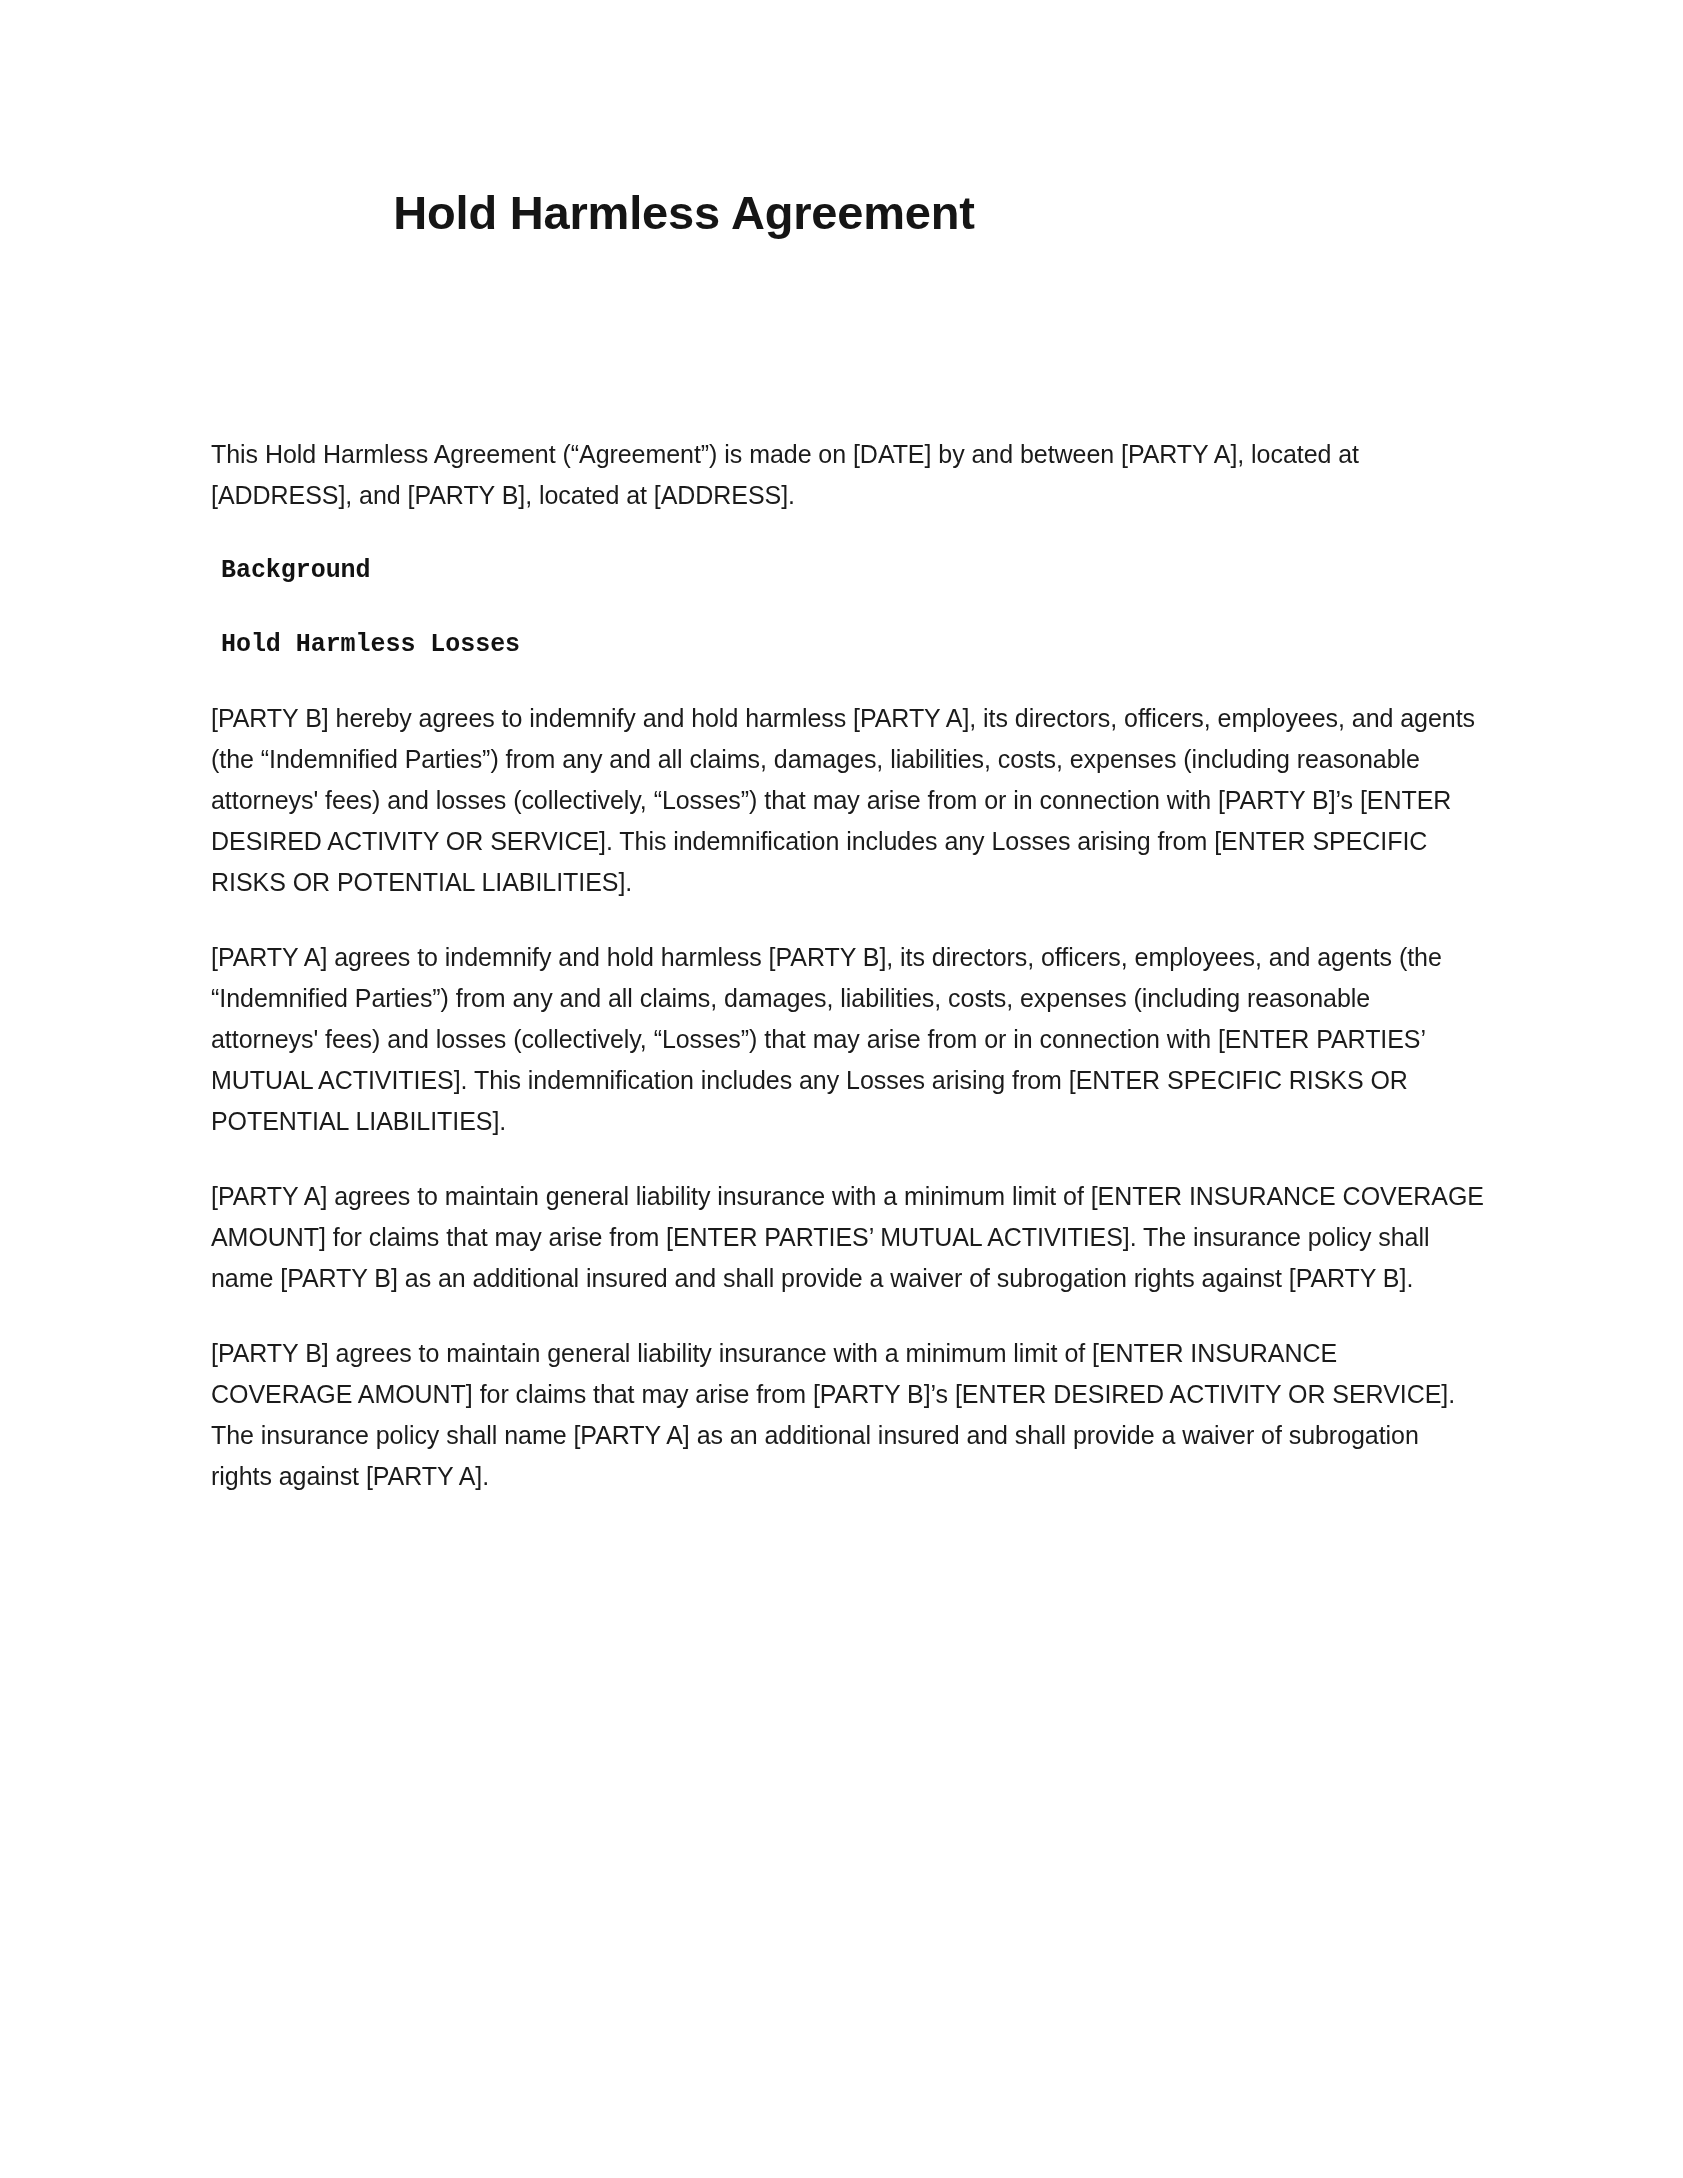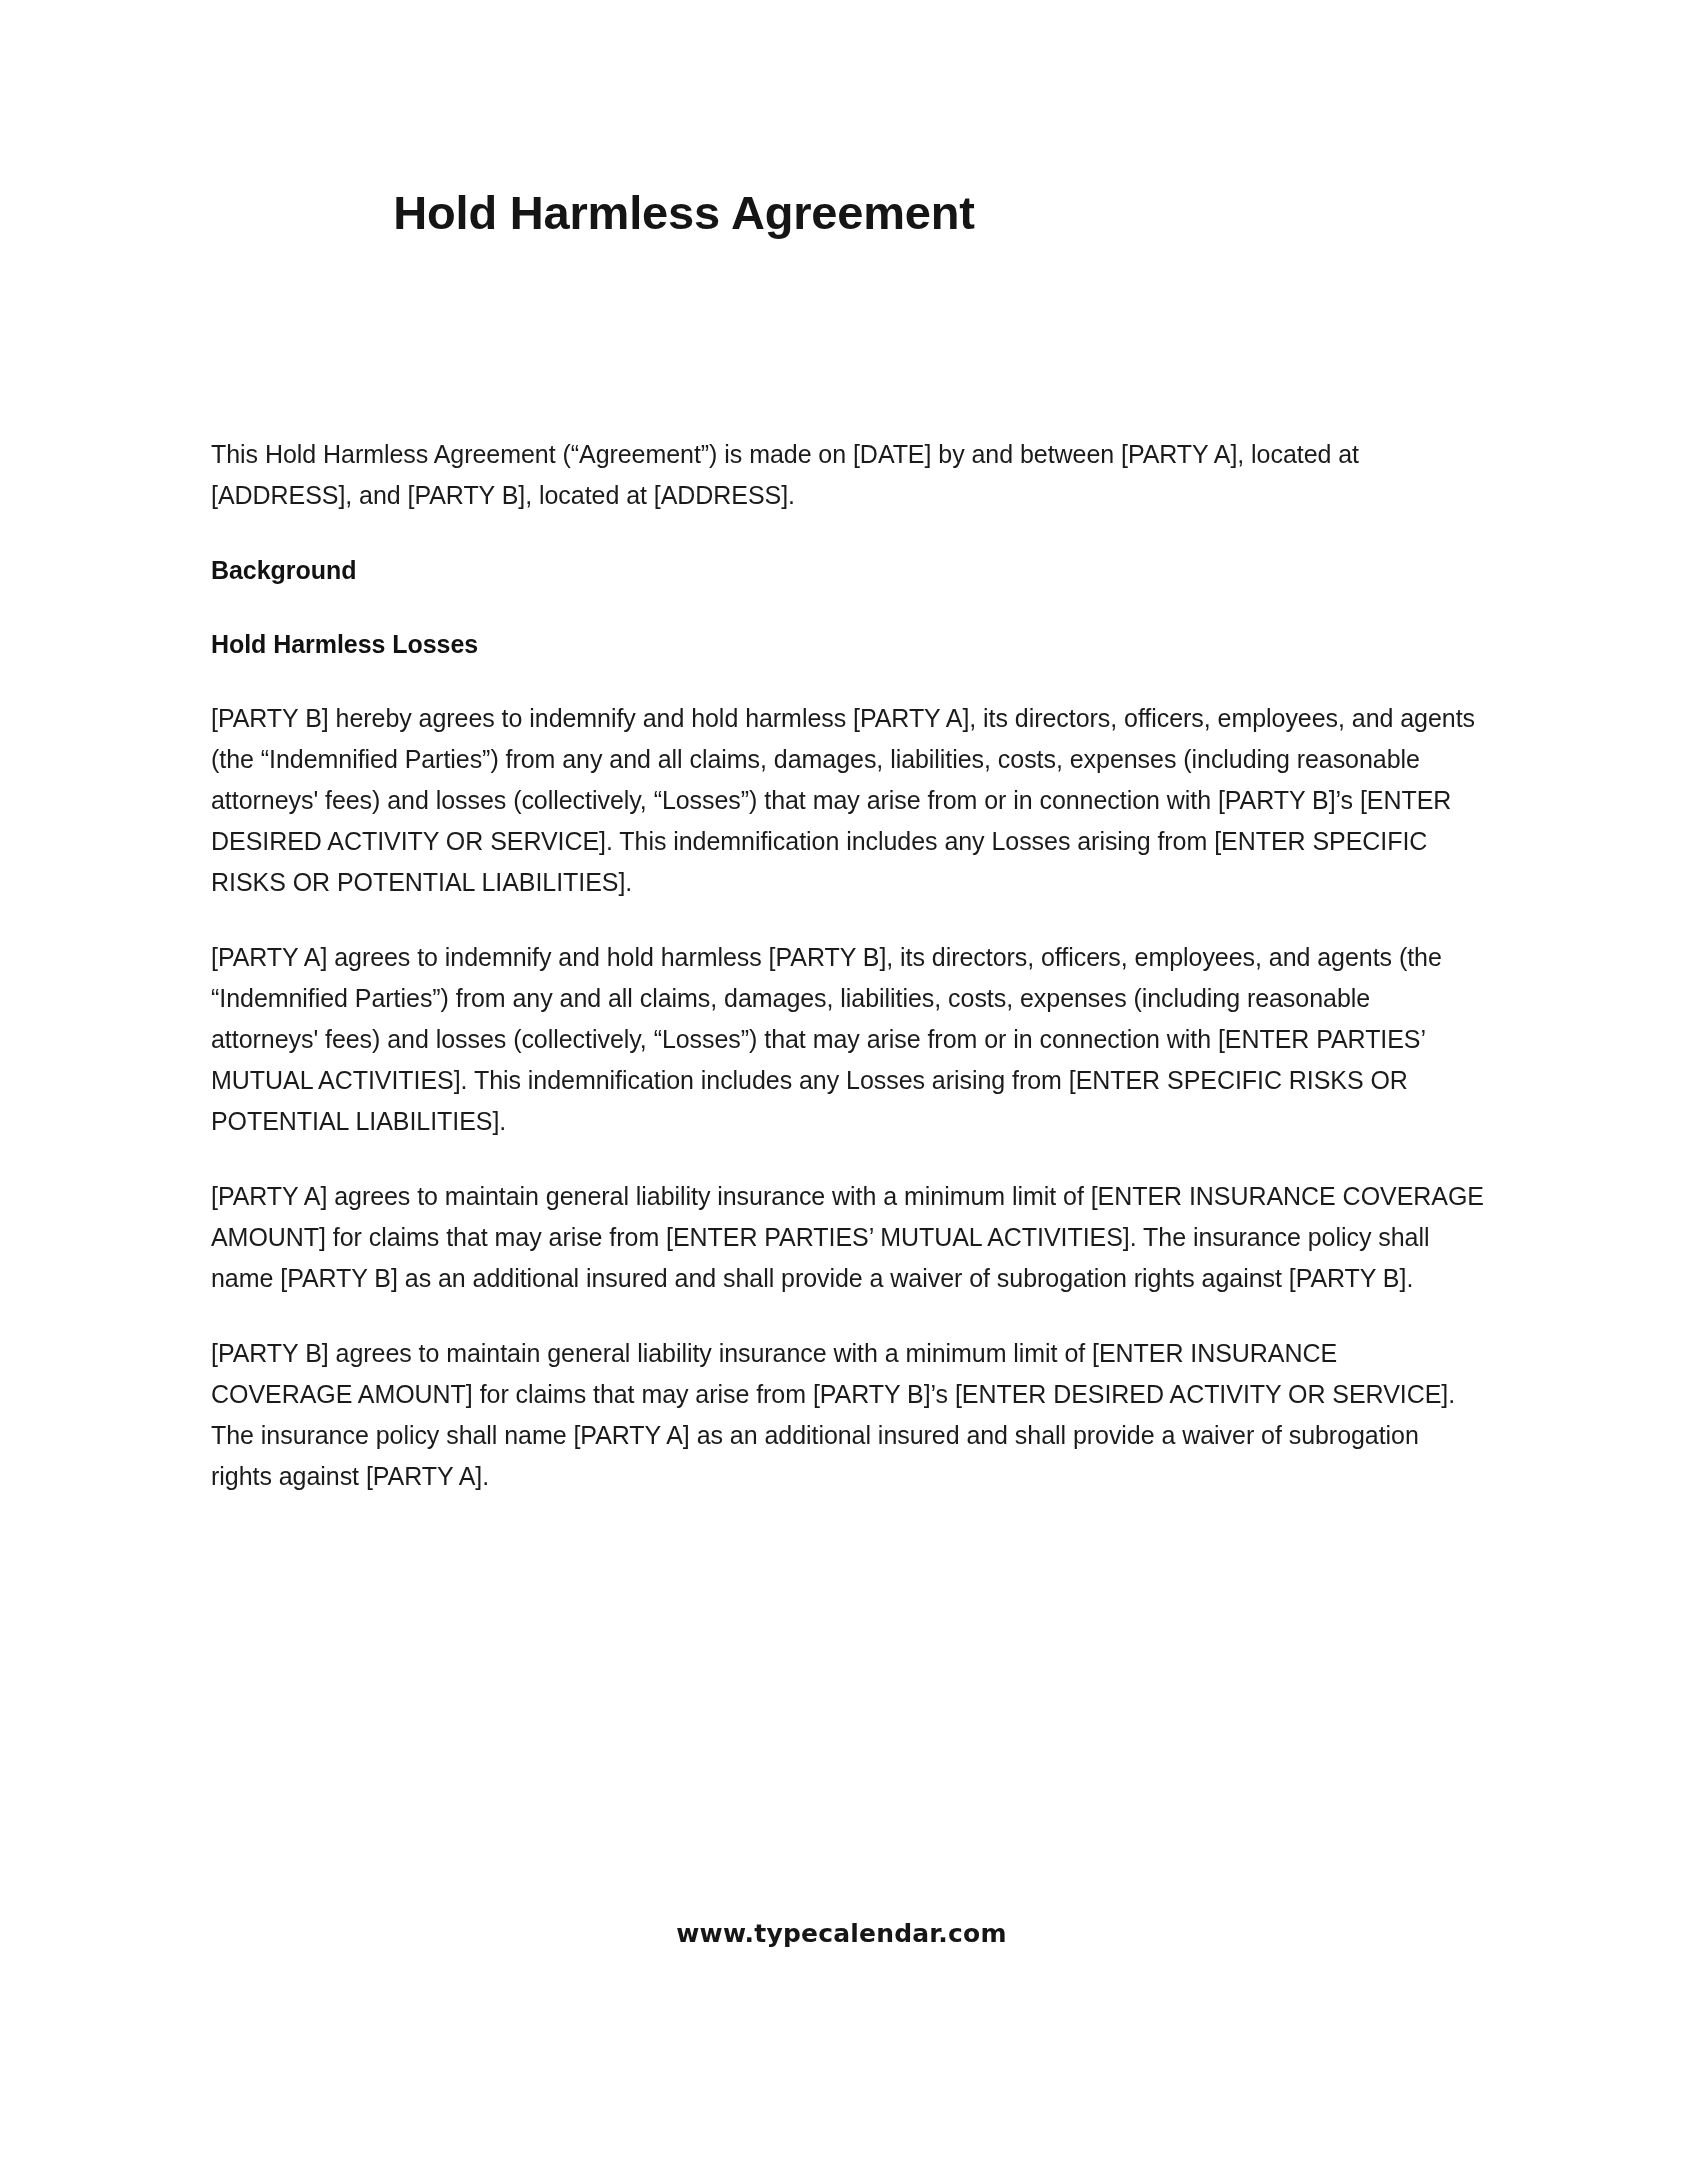--- a/index.html
+++ b/index.html
@@ -39,26 +39,26 @@
     font-family: "Liberation Sans", sans-serif;
     font-size: 25px;
     line-height: 41px;
     color: #1b1b1b;
     margin: 0 0 34px 0;
     text-align: left;
     letter-spacing: -0.05px;
     font-stretch: condensed;
   }
   .heading {
-    font-family: Liberation Sans, sans-serif;
+    font-family: Liberation Mono, monospace;
     font-size: 25px;
     line-height: 41px;
     font-weight: bold;
     color: #121212;
-    margin: 0 0 33px 0;
+    margin: 0 0 33px 10px;
     letter-spacing: -0.05px;
   }
   .footer {
     position: absolute;
     top: 1917px;
     left: 0;
     width: 1683px;
     text-align: center;
     font-family: "DejaVu Sans", sans-serif;
     font-weight: bold;
@@ -87,16 +87,15 @@
     <p class="para">[PARTY B] hereby agrees to indemnify and hold harmless [PARTY A], its directors, officers, employees, and agents (the “Indemnified Parties”) from any and all claims, damages, liabilities, costs, expenses (including reasonable attorneys' fees) and losses (collectively, “Losses”) that may arise from or in connection with [PARTY B]’s [ENTER DESIRED ACTIVITY OR SERVICE]. This indemnification includes any Losses arising from [ENTER SPECIFIC RISKS OR POTENTIAL LIABILITIES].</p>
 
     <p class="para">[PARTY A] agrees to indemnify and hold harmless [PARTY B], its directors, officers, employees, and agents (the “Indemnified Parties”) from any and all claims, damages, liabilities, costs, expenses (including reasonable attorneys' fees) and losses (collectively, “Losses”) that may arise from or in connection with [ENTER PARTIES’ MUTUAL ACTIVITIES]. This indemnification includes any Losses arising from [ENTER SPECIFIC RISKS OR POTENTIAL LIABILITIES].</p>
 
     <p class="para">[PARTY A] agrees to maintain general liability insurance with a minimum limit of [ENTER INSURANCE COVERAGE AMOUNT] for claims that may arise from [ENTER PARTIES’ MUTUAL ACTIVITIES]. The insurance policy shall name [PARTY B] as an additional insured and shall provide a waiver of subrogation rights against [PARTY B].</p>
 
     <p class="para">[PARTY B] agrees to maintain general liability insurance with a minimum limit of [ENTER INSURANCE COVERAGE AMOUNT] for claims that may arise from [PARTY B]’s [ENTER DESIRED ACTIVITY OR SERVICE]. The insurance policy shall name [PARTY A] as an additional insured and shall provide a waiver of subrogation rights against [PARTY A].</p>
 
   </div>
 
-  <div class="footer">www.typecalendar.com</div>
 
 </div>
 
 
 </body></html>

